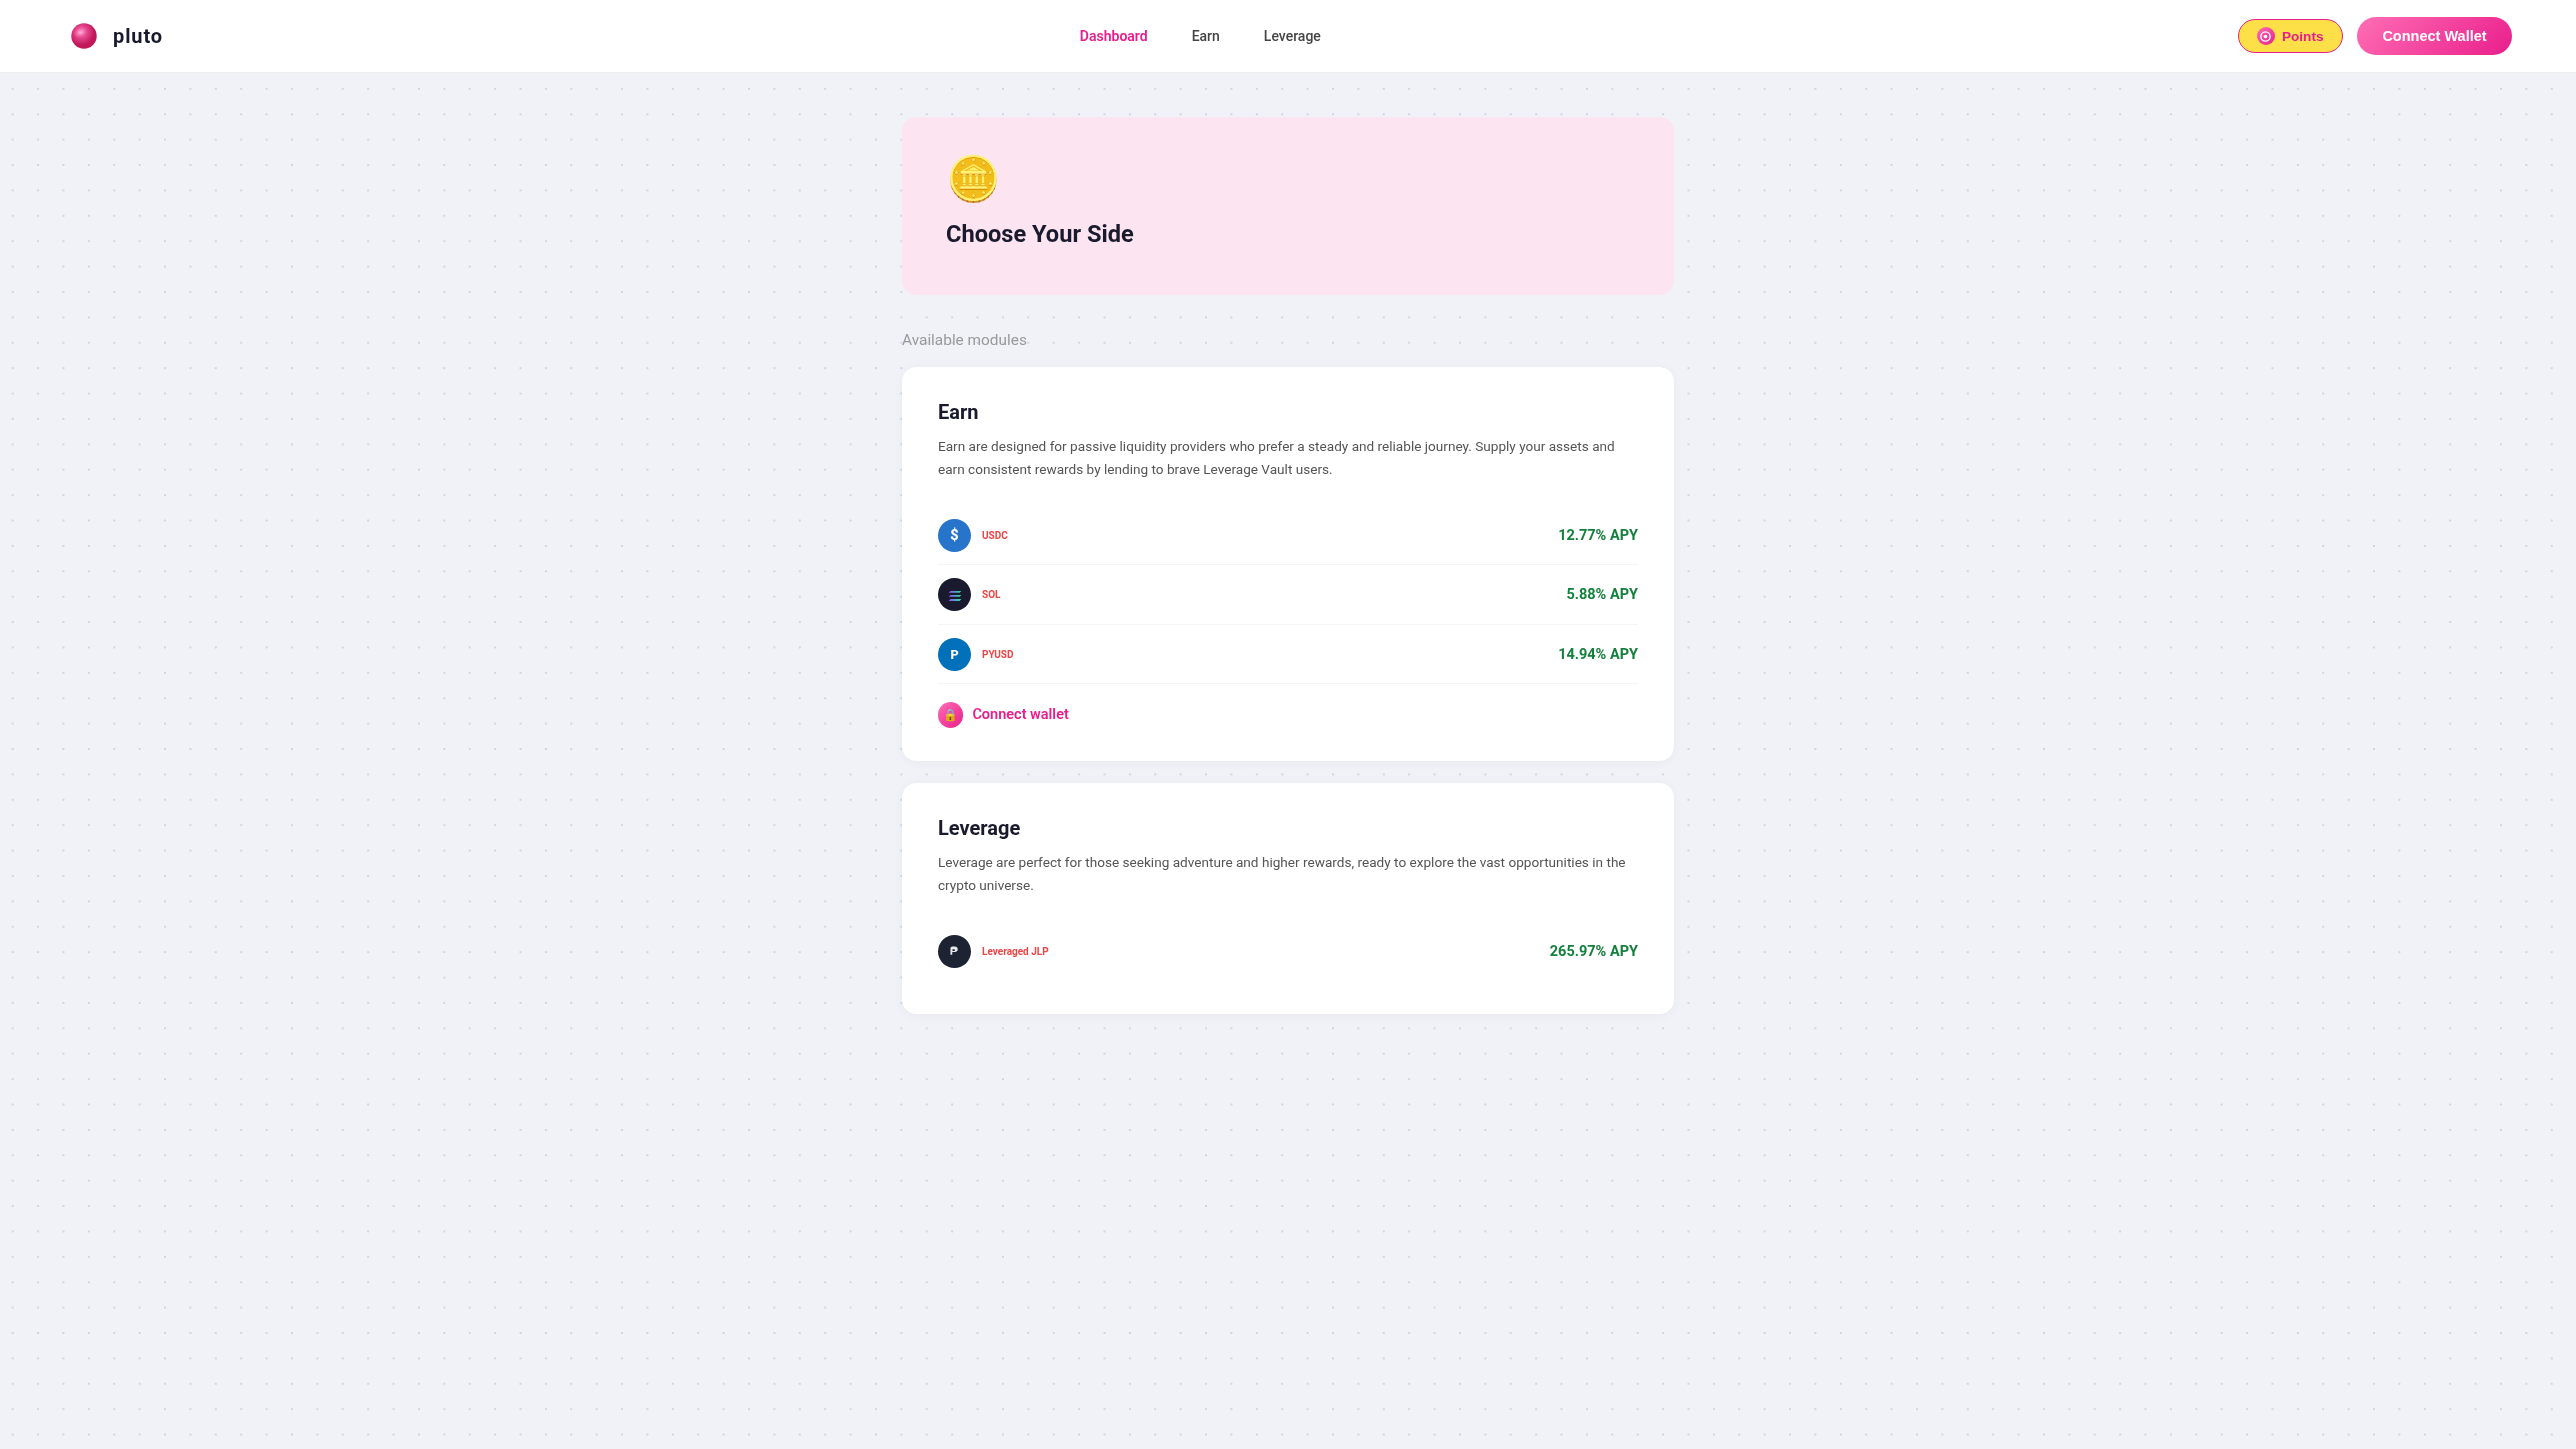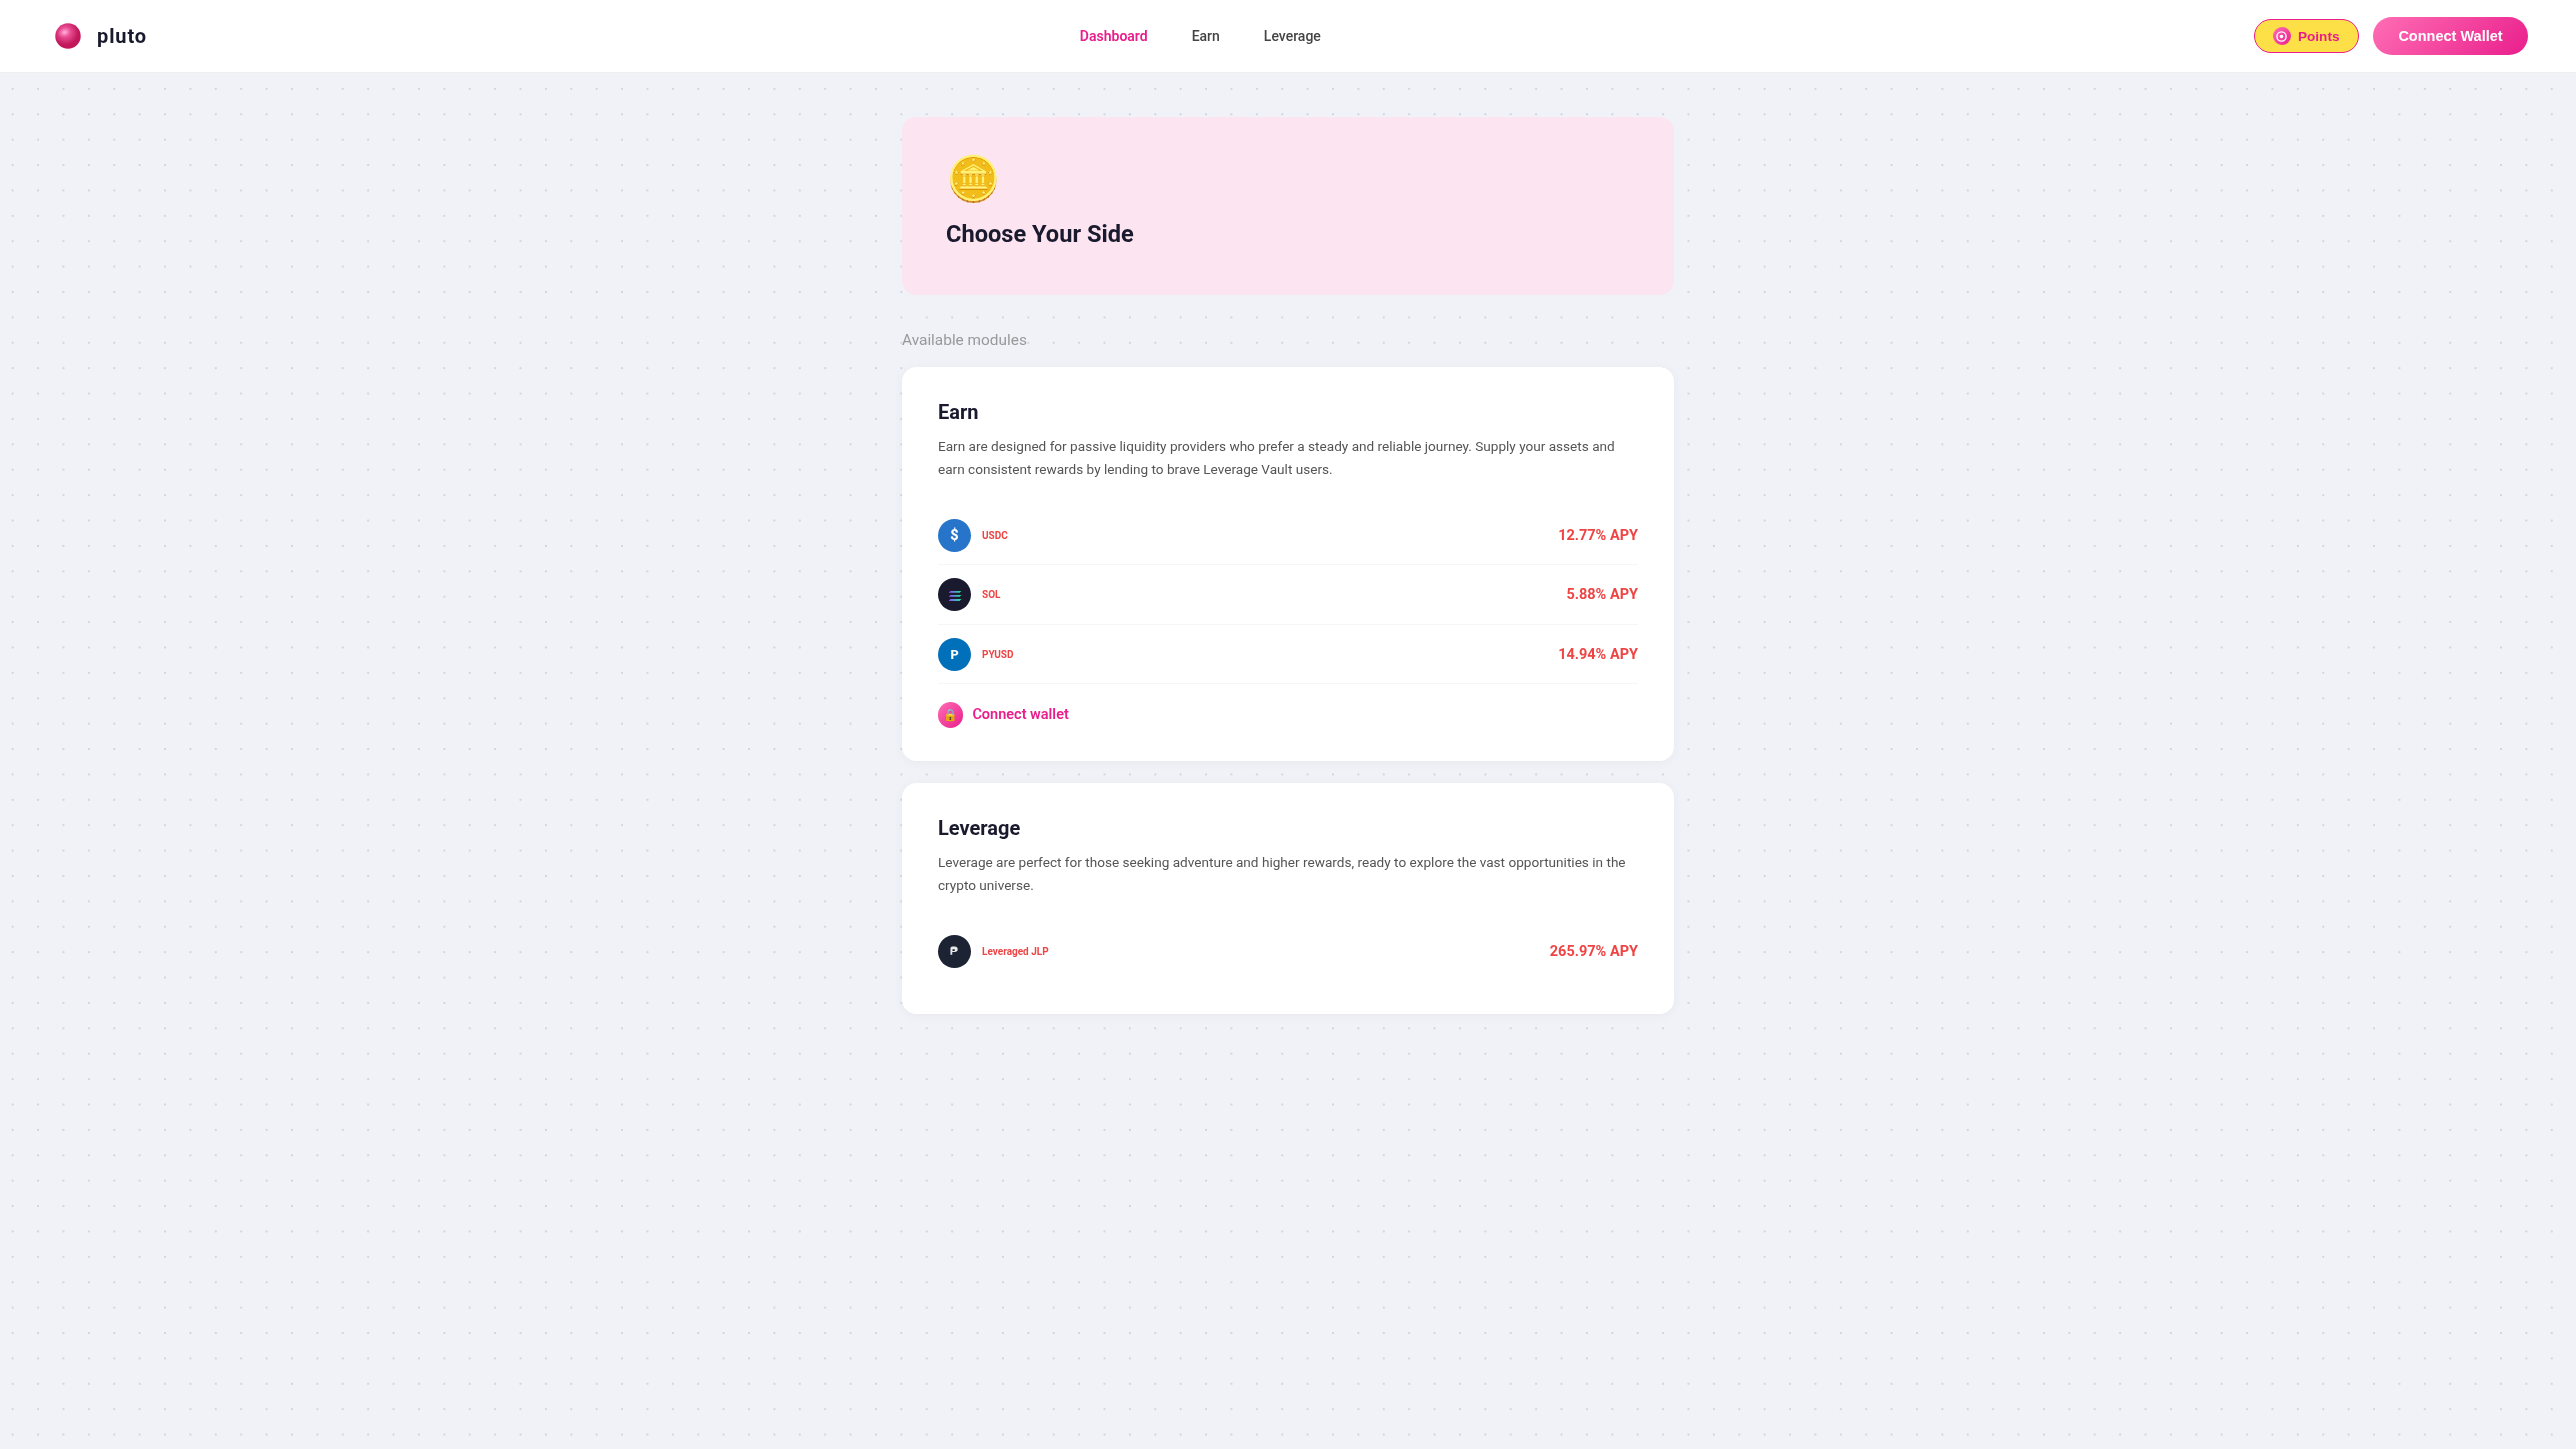--- a/index.html
+++ b/index.html
@@ -15,21 +15,21 @@
       background-image: radial-gradient(circle, #d0d4e8 0.9px, transparent 0.9px);
       background-size: 25.4px 25.4px;
     }
 
     
     .header {
       background: white;
       display: flex;
       align-items: center;
       justify-content: space-between;
-      padding: 0 48px;
+      padding: 0 64px;
       height: 73px;
       border-bottom: 0.9px solid #eee;
     }
 
     .logo-area {
       display: flex;
       align-items: center;
       gap: 9px;
     }
 
@@ -192,21 +192,21 @@
 
     .token-name {
       font-size: 10px;
       font-weight: 700;
       color: #ef4444;
     }
 
     .token-apy {
       font-size: 14.5px;
       font-weight: 700;
-      color: #ef4444;
+      color: #15803d;
     }
 
     
     .connect-wallet-link {
       display: flex;
       align-items: center;
       gap: 9px;
       margin-top: 18px;
       color: #e91e8c;
       font-size: 14.5px;

